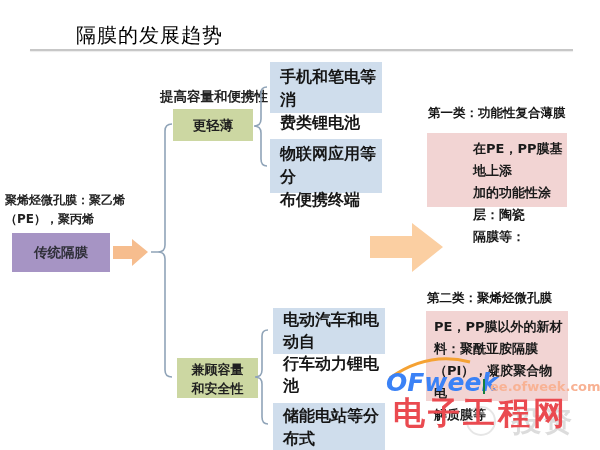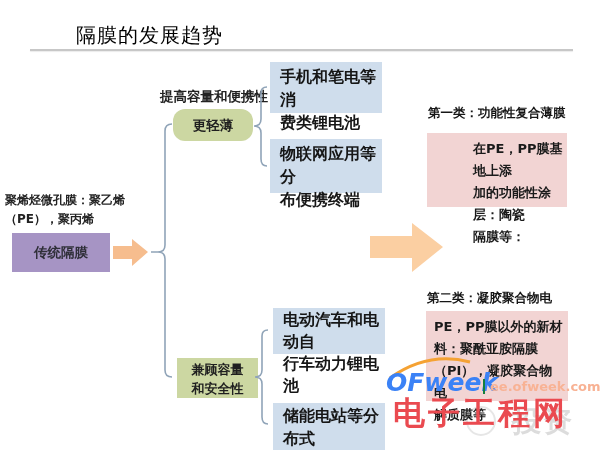--- a/index.html
+++ b/index.html
@@ -13,21 +13,21 @@
   .title-rule{left:30px;top:49px;width:543px;height:2px;background:#c7c7c7;box-shadow:0 1px 1px rgba(0,0,0,0.08);}
 
   .note{font-weight:bold;color:#222;}
   .root-note{left:5px;top:191px;width:130px;font-size:12px;line-height:19px;}
   .annotation-top{left:160px;top:88px;font-size:13.5px;}
 
   .box{font-weight:bold;box-sizing:border-box;}
   .root-box{left:12px;top:233px;width:98px;height:39px;background:#a694c4;color:#2f2f38;
     font-size:13.5px;text-align:center;line-height:39px;}
   .green-box{background:#ccd7a2;color:#1f1f1f;text-align:center;}
-  .box-lighter{left:173px;top:109px;width:80px;height:32px;font-size:13.5px;line-height:32px;border-radius:12px;}
+  .box-lighter{left:173px;top:109px;width:80px;height:32px;font-size:13.5px;line-height:32px;}
   .box-safety{left:177px;top:358px;width:81px;height:40px;font-size:13px;line-height:19px;padding-top:2px;}
   .blue-box{background:#cfddec;color:#161616;font-size:16px;line-height:23px;padding:3px 4px 0 10px;}
   .leaf-1{left:270px;top:62px;width:112px;height:51px;}
   .leaf-2{left:270px;top:139px;width:112px;height:54px;}
   .leaf-3{left:273px;top:308px;width:112px;height:46px;line-height:22px;padding-top:1px;}
   .leaf-4{left:273px;top:403px;width:112px;height:47px;line-height:23px;padding-top:1px;}
 
   .cat-heading{font-size:12.5px;font-weight:bold;color:#161616;}
   .cat1-heading{left:428px;top:105px;}
   .cat2-heading{left:427px;top:290px;}
@@ -70,21 +70,21 @@
 布便携终端</div>
   <div class="abs box blue-box pre leaf-3">电动汽车和电动自
 行车动力锂电池</div>
   <div class="abs box blue-box pre leaf-4">储能电站等分布式
 供电系统</div>
 
   <div class="abs cat-heading cat1-heading">第一类：功能性复合薄膜</div>
   <div class="abs pink-box pre cat1-body">在PE，PP膜基地上添
 加的功能性涂层：陶瓷
 隔膜等：</div>
-  <div class="abs cat-heading cat2-heading">第二类：凝胶聚合物电</div>
+  <div class="abs cat-heading cat2-heading">第二类：聚烯烃微孔膜</div>
   <div class="abs pink-box pre cat2-body">PE，PP膜以外的新材
 料：聚酰亚胺隔膜
 （PI），凝胶聚合物电
 解质膜等</div>
 
   <svg class="abs overlay" width="600" height="450" viewBox="0 0 600 450">
     <polygon points="113,246 132,246 132,239 148,252 132,266 132,259 113,259" fill="#f6bd8e"></polygon>
     <polygon points="370,236 412,236 412,223 443,247 412,272 412,258 370,258" fill="#fbcfa2"></polygon>
     <path d="M172,124 Q165,124 165,131 L165,245 Q165,252 158,252 L151,252 M158,252 Q165,252 165,259 L165,370 Q165,377 172,377" stroke="#90a4b8" stroke-width="1.6" fill="none"></path>
     <path d="M267,87 Q261,87 261,93 L261,119 Q261,126 254,126 Q261,126 261,133 L261,159 Q261,166 267,166" stroke="#90a4b8" stroke-width="1.6" fill="none"></path>

